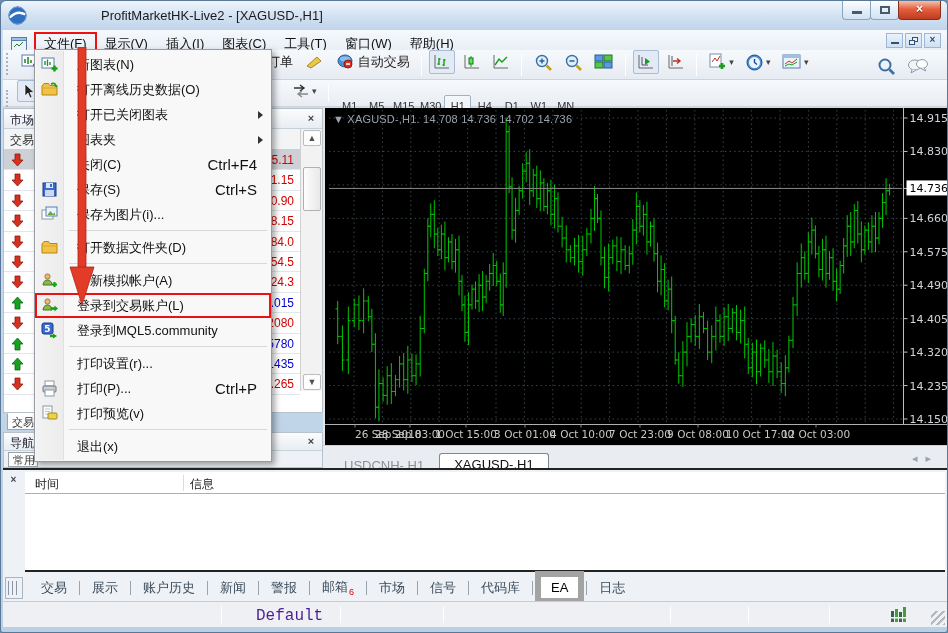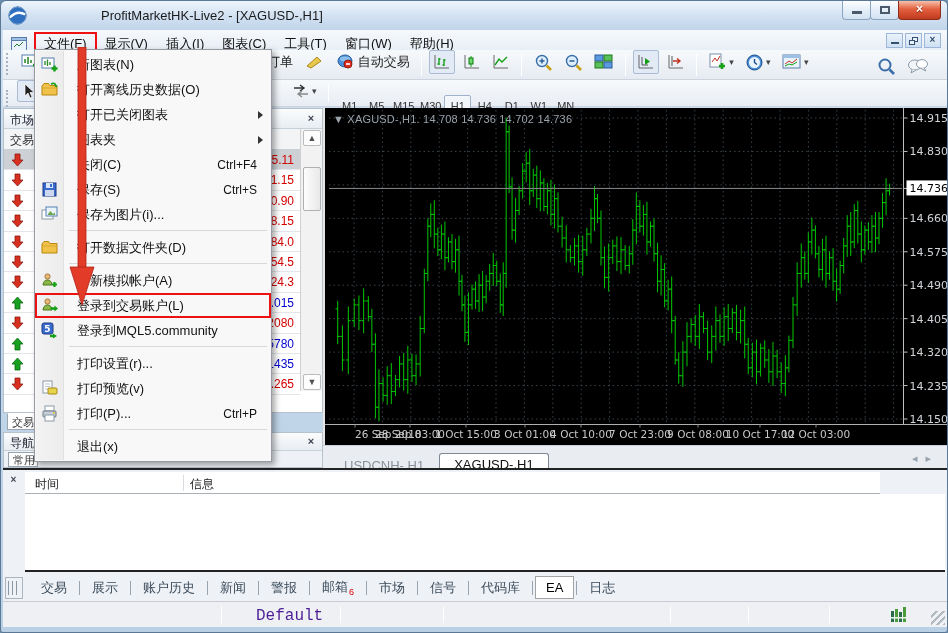--- a/index.html
+++ b/index.html
@@ -74,49 +74,49 @@
   .chart-header { position:absolute; left:8px; top:5px; color:#9aa2aa; font-size:11px; letter-spacing:0.2px; }
   .chart-tabs { left:322px; top:444px; width:624px; height:23px; background:#e9edf2; border-top:1px solid #cdd4dd; }
   .ctab { display:inline-block; height:21px; margin-top:8px; padding:3px 14px 0 14px; font-size:13px; color:#8a9099;
           border:1px solid transparent; border-bottom:none; border-radius:3px 3px 0 0; }
   .ctab.active { background:#fff; color:#111; border-color:#7f8893; position:relative; top:-1px; height:22px; }
   .ctab-arrows { position:absolute; right:8px; top:6px; color:#9aa4ae; font-size:11px; letter-spacing:8px; }
 
   
   .terminal { left:2px; top:467px; width:944px; height:133px; background:#eef1f5; border-top:2px solid #222; }
   .t-close { position:absolute; left:4px; top:4px; width:13px; height:13px; font-size:10px; font-weight:bold; color:#445; text-align:center; line-height:12px; }
-  .t-head { position:absolute; left:22px; top:2px; width:855px; height:22px; background:#fff; border-bottom:1px solid #a8b0b8; }
+  .t-head { position:absolute; left:22px; top:2px; width:920px; height:22px; background:#fff; border-bottom:1px solid #a8b0b8; }
   .t-head .h1 { position:absolute; left:10px; top:4px; color:#222; }
   .t-head .h2 { position:absolute; left:165px; top:4px; color:#222; }
   .t-head .hdiv { position:absolute; left:158px; top:3px; width:1px; height:16px; background:#d8dce0; }
   .t-body { position:absolute; left:22px; top:24px; width:920px; height:78px; background:#fff; border-bottom:2px solid #222; }
   .t-tabs { position:absolute; left:0px; top:104px; width:944px; height:27px; display:flex; align-items:center; }
   .t-grip { width:18px; height:22px; margin:0 8px 0 2px; background:linear-gradient(#fbfcfd,#dfe4ea); border:1px solid #aab4be;
             background-image:repeating-linear-gradient(90deg,#8a98a6 0 1px,transparent 1px 4px); background-size:12px 14px; background-position:2px 3px; background-repeat:no-repeat; }
   .t-tab { padding:3px 10px; font-size:13px; color:#3c4c5c; position:relative; white-space:nowrap; }
-  .t-tab.active { background:#fff; border:1px solid #a3a3a3; color:#000; border-radius:0; }
+  .t-tab.active { background:#fff; border:6px solid #a3a3a3; color:#000; border-radius:0; }
   .t-tab .badge { color:#e00000; font-size:9px; vertical-align:sub; margin-left:1px; }
   .t-tabsep { width:1px; height:14px; background:#9aa4ae; }
 
   
   .statusbar { left:2px; top:600px; width:944px; height:26px; background:#eef0f3; border-top:1px solid #c8ccd2; }
   .sb-div { position:absolute; top:4px; width:1px; height:17px; background:#c2c8ce; border-right:1px solid #fff; }
   .sb-profile { position:absolute; left:253px; top:5px; color:#4c1d95; font-size:16px;font-family:Liberation Mono, monospace; }
   .sb-net { position:absolute; right:38px; top:5px; width:18px; height:15px; }
   .sb-grip { position:absolute; right:2px; bottom:2px; width:14px; height:14px;
      background:repeating-linear-gradient(135deg,transparent 0 3px,#b0b8c0 3px 5px); }
 
   
   .file-menu { left:33px; top:48px; width:238px; background:#f8f8f8; border:1px solid #979aa0; box-shadow:3px 3px 6px rgba(0,0,0,.35); z-index:50; padding:2px 0; }
   .fm-gutter { position:absolute; left:1px; top:1px; bottom:1px; width:28px; background:linear-gradient(90deg,#f3f3f3,#ececec); border-right:1px solid #e0e0e0; }
   .fm-item { position:relative; height:25px; display:flex; align-items:center; }
   .fm-item.hl { outline:2px solid #ee1111; outline-offset:-2px;text-align:right; }
   .fm-icon { position:absolute; left:6px; top:4px; width:17px; height:17px; }
   .fm-label { margin-left:42px; font-size:13px; color:#111; white-space:nowrap; }
-  .fm-shortcut { position:absolute; right:14px; font-size:12px; color:#111; }
+  .fm-shortcut { position:absolute; right:14px; font-size:15px; color:#111; }
   .fm-sub { position:absolute; right:8px; width:0; height:0; border-left:5px solid #333; border-top:4px solid transparent; border-bottom:4px solid transparent; }
   .menu-sep { height:8px; position:relative; }
   .menu-sep:after { content:""; position:absolute; left:34px; right:4px; top:3px; border-top:1px solid #d8d8d8; }
 
   .red-arrow { left:66px; top:46px; z-index:60; }
   svg text { font-family:"DejaVu Sans","Liberation Sans",sans-serif; }
 </style>
 </head>
 <body>
 
@@ -1080,36 +1080,36 @@
             <path d="M12 11.5 l4 2.5 -4 2.5z" fill="#14a014"></path>
           </svg></span>
         <span class="fm-label">登录到MQL5.community</span>
       </div>
       <div class="menu-sep"></div>
       <div class="fm-item">
         <span class="fm-label">打印设置(r)...</span>
       </div>
       <div class="fm-item">
         <span class="fm-icon"><svg width="17" height="17" viewBox="0 0 17 17">
-            <rect x="2" y="1" width="9" height="12" fill="#fff" stroke="#8a98a8"></rect>
-            <path d="M4 4 h5 M4 6.5 h5 M4 9 h3" stroke="#b8c4d0"></path>
-            <rect x="7" y="8" width="9" height="6" rx="1" fill="#e8d44a" stroke="#a8871a"></rect>
-          </svg></span>
-        <span class="fm-label">打印预览(v)</span>
-      </div>
-      <div class="fm-item">
-        <span class="fm-icon"><svg width="17" height="17" viewBox="0 0 17 17">
             <rect x="4" y="1" width="9" height="5" fill="#fff" stroke="#8a98a8"></rect>
             <rect x="2" y="6" width="13" height="6" rx="1" fill="#c8d0da" stroke="#6a7684"></rect>
             <rect x="12" y="7" width="2" height="1.6" fill="#e8c83a"></rect>
             <rect x="4" y="10" width="9" height="6" fill="#fff" stroke="#8a98a8"></rect>
           </svg></span>
         <span class="fm-label">打印(P)...</span>
         <span class="fm-shortcut">Ctrl+P</span>
       </div>
+      <div class="fm-item">
+        <span class="fm-icon"><svg width="17" height="17" viewBox="0 0 17 17">
+            <rect x="2" y="1" width="9" height="12" fill="#fff" stroke="#8a98a8"></rect>
+            <path d="M4 4 h5 M4 6.5 h5 M4 9 h3" stroke="#b8c4d0"></path>
+            <rect x="7" y="8" width="9" height="6" rx="1" fill="#e8d44a" stroke="#a8871a"></rect>
+          </svg></span>
+        <span class="fm-label">打印预览(v)</span>
+      </div>
       <div class="menu-sep"></div>
       <div class="fm-item">
         <span class="fm-label">退出(x)</span>
       </div>
     </div>
 
   <svg class="abs red-arrow" width="30" height="262" viewBox="0 0 30 262">
     <rect x="11" y="0" width="8" height="222" fill="#e23b28" stroke="#b02318" stroke-width="0.8"></rect>
     <polygon points="3,220 27,220 15,258" fill="#e23b28" stroke="#b02318" stroke-width="0.8"></polygon>
   </svg>

